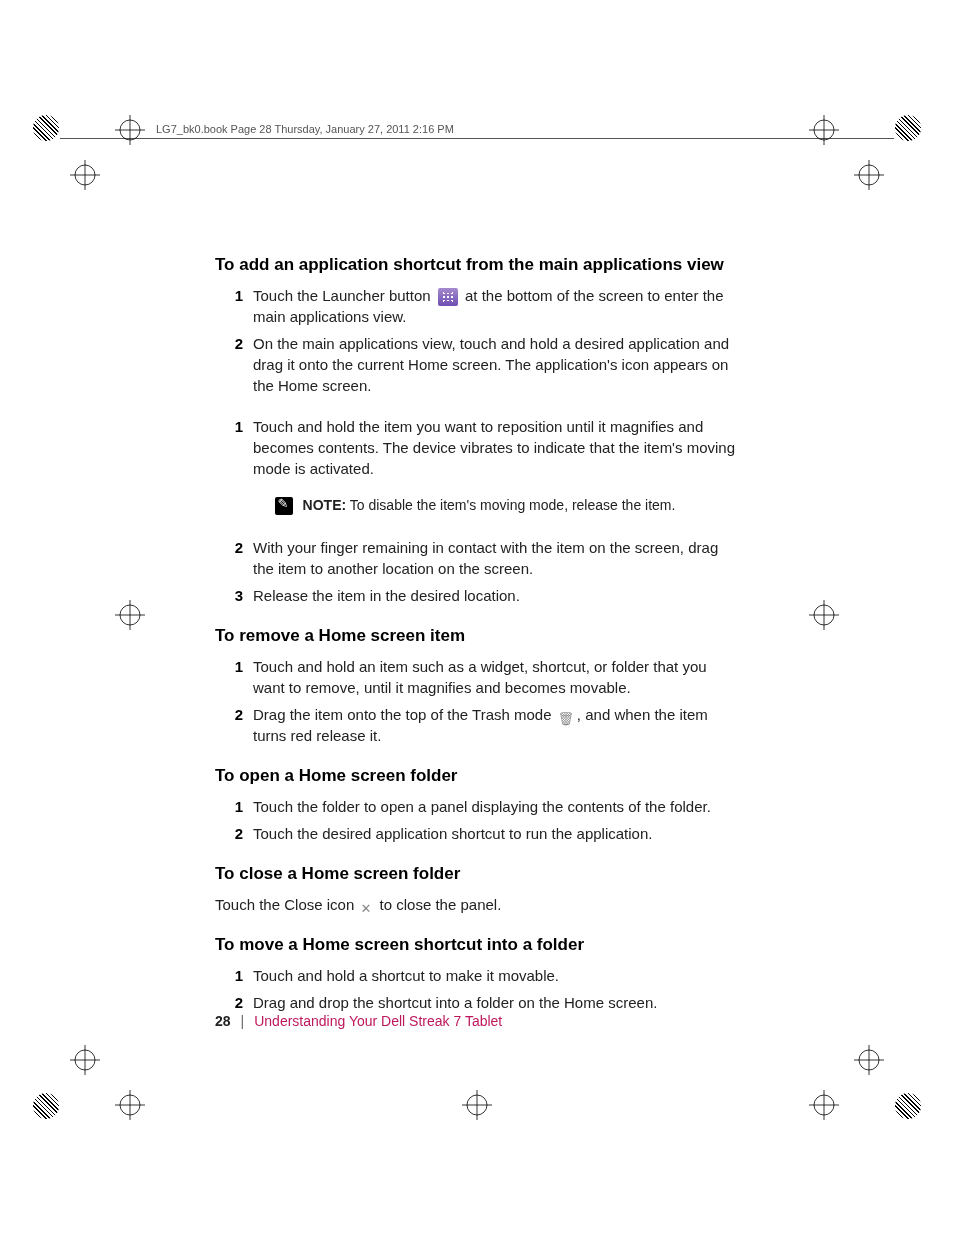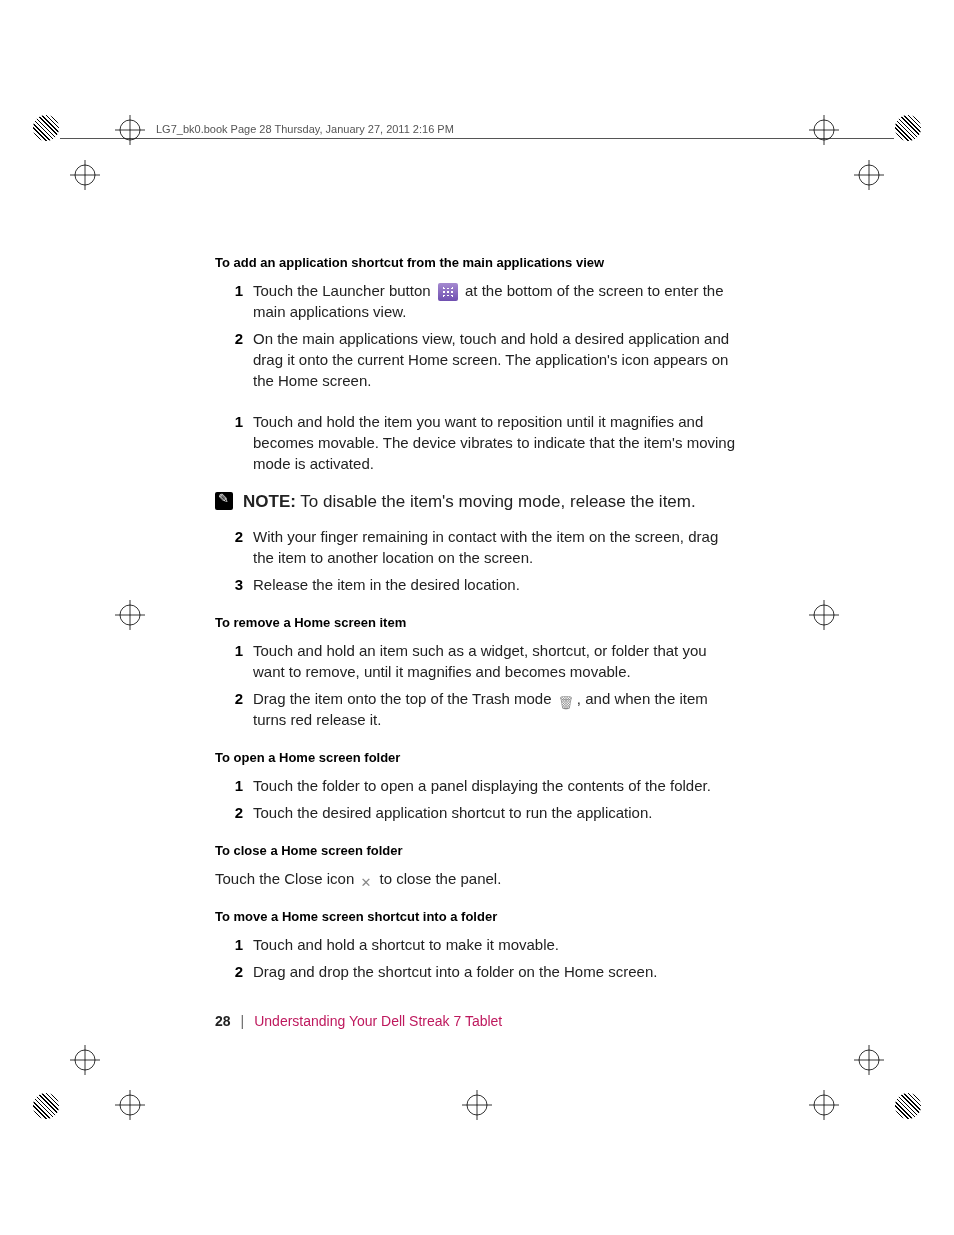--- a/index.html
+++ b/index.html
@@ -26,21 +26,21 @@
     color: #555;
   }
   .hr-top {
     position: absolute;
     left: 60px; right: 60px;
     top: 138px;
     border-top: 1px solid #555;
   }
   .section-h {
     font-weight: 700;
-    font-size: 13px;
+    font-size: 17px;
     margin: 0 0 10px 0;
     color: #000;
   }
   .step-list {
     margin: 0 0 18px 0;
     padding: 0;
     list-style: none;
   }
   .step-list li {
     display: flex;
@@ -78,22 +78,23 @@
      radial-gradient(circle at 20% 50%, #fff 1px, transparent 1px),
      radial-gradient(circle at 50% 50%, #fff 1px, transparent 1px),
      radial-gradient(circle at 80% 50%, #fff 1px, transparent 1px),
      radial-gradient(circle at 20% 80%, #fff 1px, transparent 1px),
      radial-gradient(circle at 50% 80%, #fff 1px, transparent 1px),
      radial-gradient(circle at 80% 80%, #fff 1px, transparent 1px);
   }
   .note-row {
     display:flex;
     align-items:flex-start;
-    font-size:17px;
-    margin: 6px 0 14px 0;
+    font-size:14px;
+    margin: 6px 0 22px 0;
+    justify-content: center;
   }
   .note-icon {
     width: 18px; height: 18px;
     background: #000;
     border-radius: 2px;
     margin-right: 10px;
     flex-shrink:0;
     position:relative;
   }
   .note-icon::after{
@@ -166,21 +167,21 @@
         <span class="num">2</span>
         <span class="step-text">On the main applications view, touch and hold a desired application and drag it onto the current Home screen. The application's icon appears on the Home screen.</span>
       </li>
     </ol>
   </div>
 
   <div class="block">
     <ol class="step-list">
       <li>
         <span class="num">1</span>
-        <span class="step-text">Touch and hold the item you want to reposition until it magnifies and becomes movable. The device vibrates to indicate that the item's moving mode is activated.</span>
+        <span class="step-text">Touch and hold the item you want to reposition until it magnifies and becomes contents. The device vibrates to indicate that the item's moving mode is activated.</span>
       </li>
     </ol>
     <div class="note-row">
       <span class="note-icon"></span>
       <span>
         <b>NOTE:</b><span> To disable the item's moving mode, release the item.</span>
       </span>
     </div>
     <ol class="step-list">
       <li>

